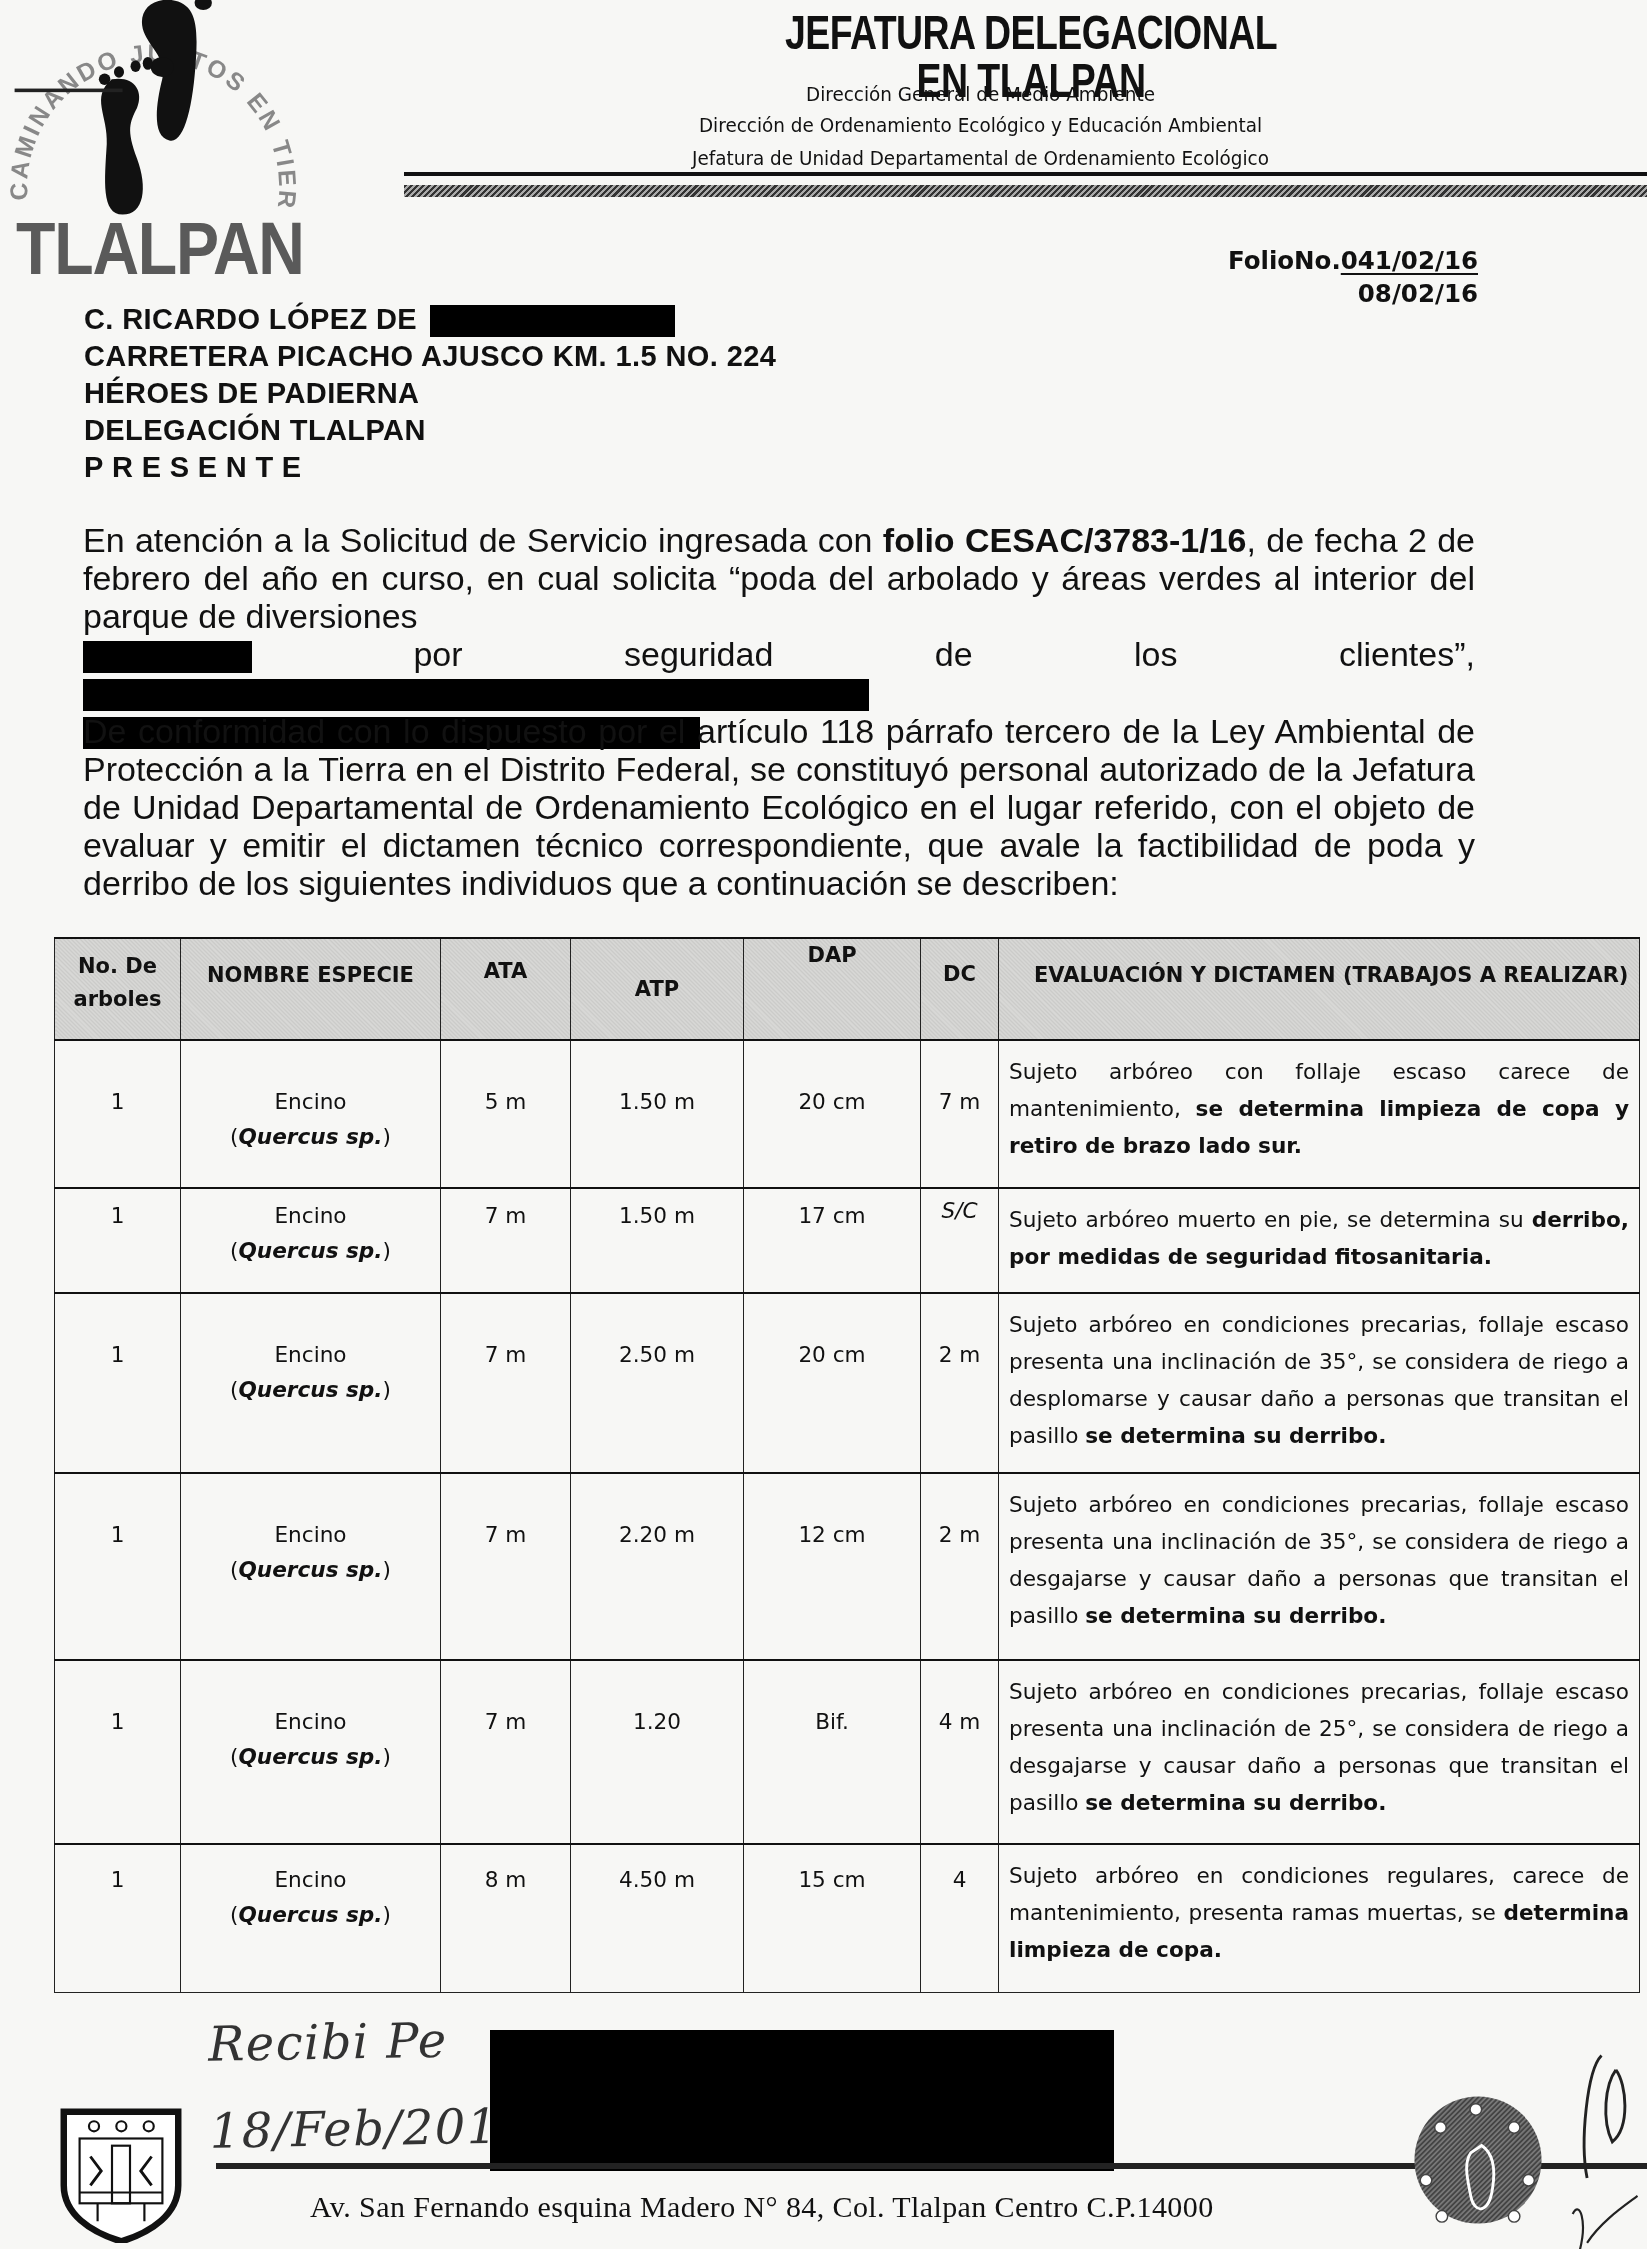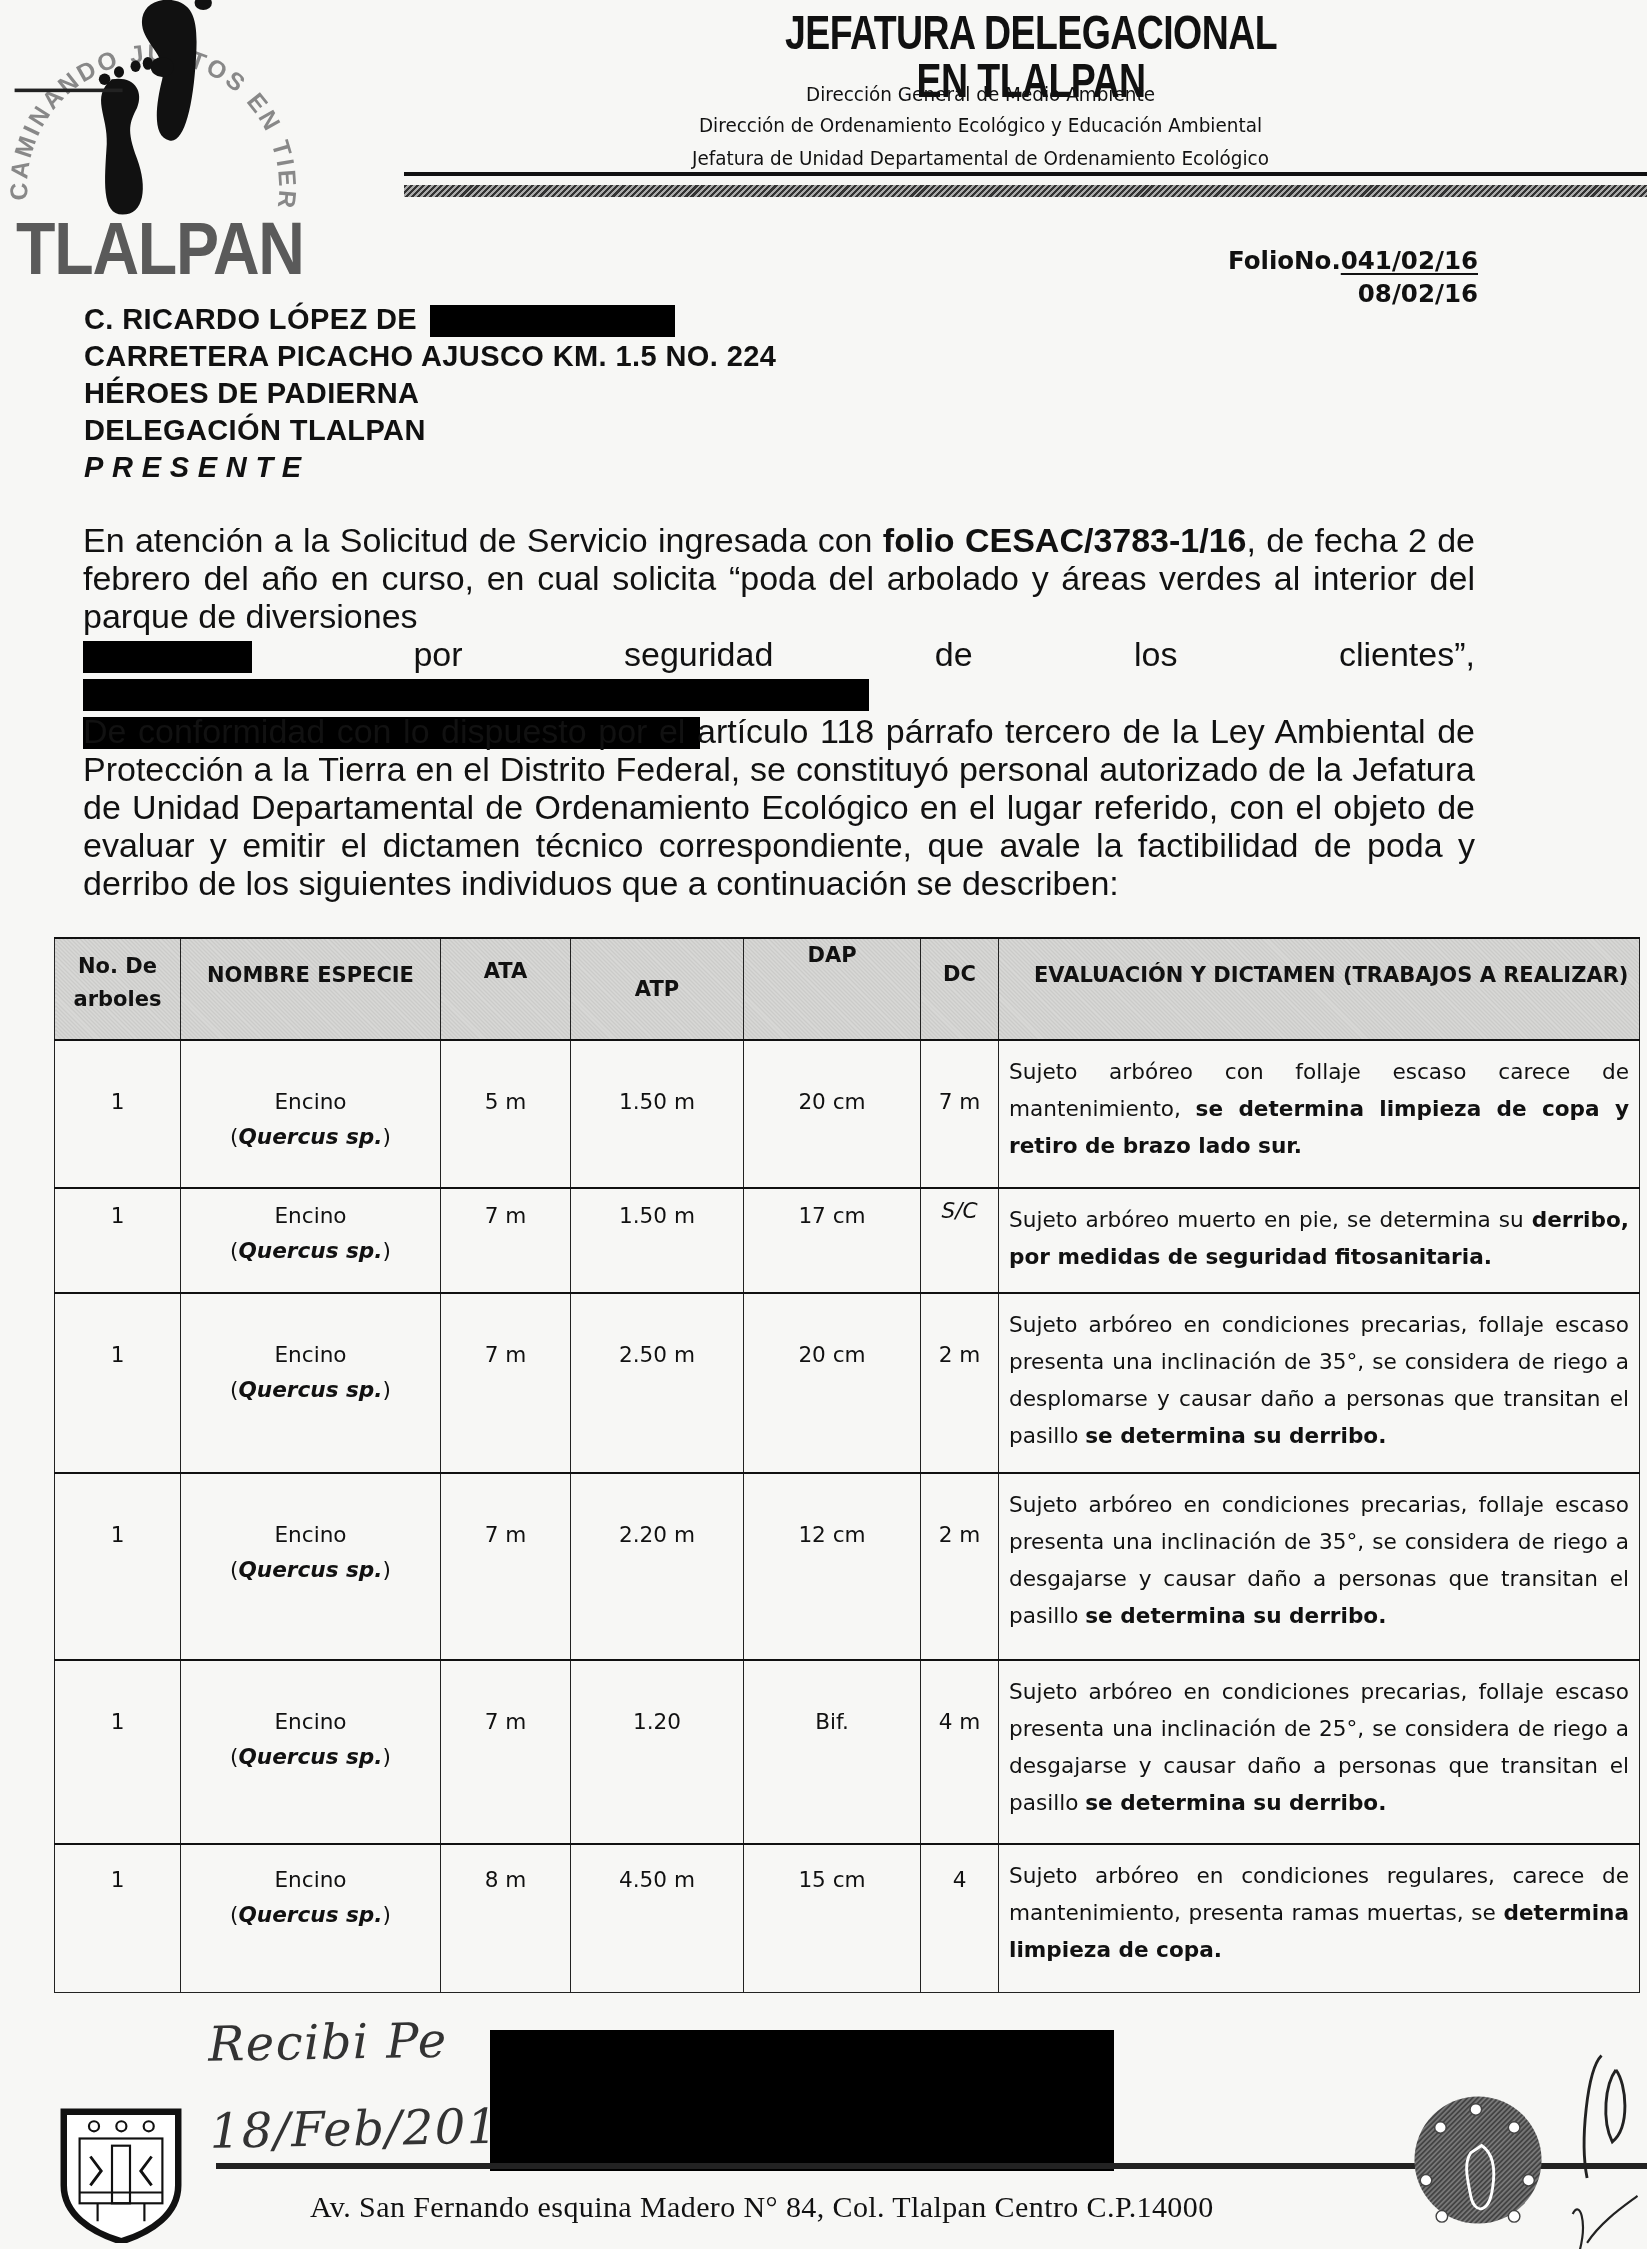--- a/index.html
+++ b/index.html
@@ -42,21 +42,21 @@
     line-height: 33px;
   }
   #folio .num { text-decoration: underline; text-underline-offset: 4.3px; }
 
   
   #address { left: 84px; top: 301px; }
   .addr-line {
     font-family: "Liberation Sans", sans-serif; font-weight: 700; font-size: 29px;
     line-height: 37px; white-space: nowrap; letter-spacing: 0.4px;
   }
-  .addr-line.spaced { letter-spacing: 8.7px; font-style: italic; }
+  .addr-line.spaced { letter-spacing: 8.7px; }
   .redact { display: inline-block; background: #000; vertical-align: middle; }
 
   
   .para {
     position: absolute; left: 83px; width: 1392px;
     font-family: "Liberation Sans", sans-serif; font-size: 34px; line-height: 38px;
     text-align: justify; text-align-last: left;
   }
   .para b { font-weight: 700; }
 

